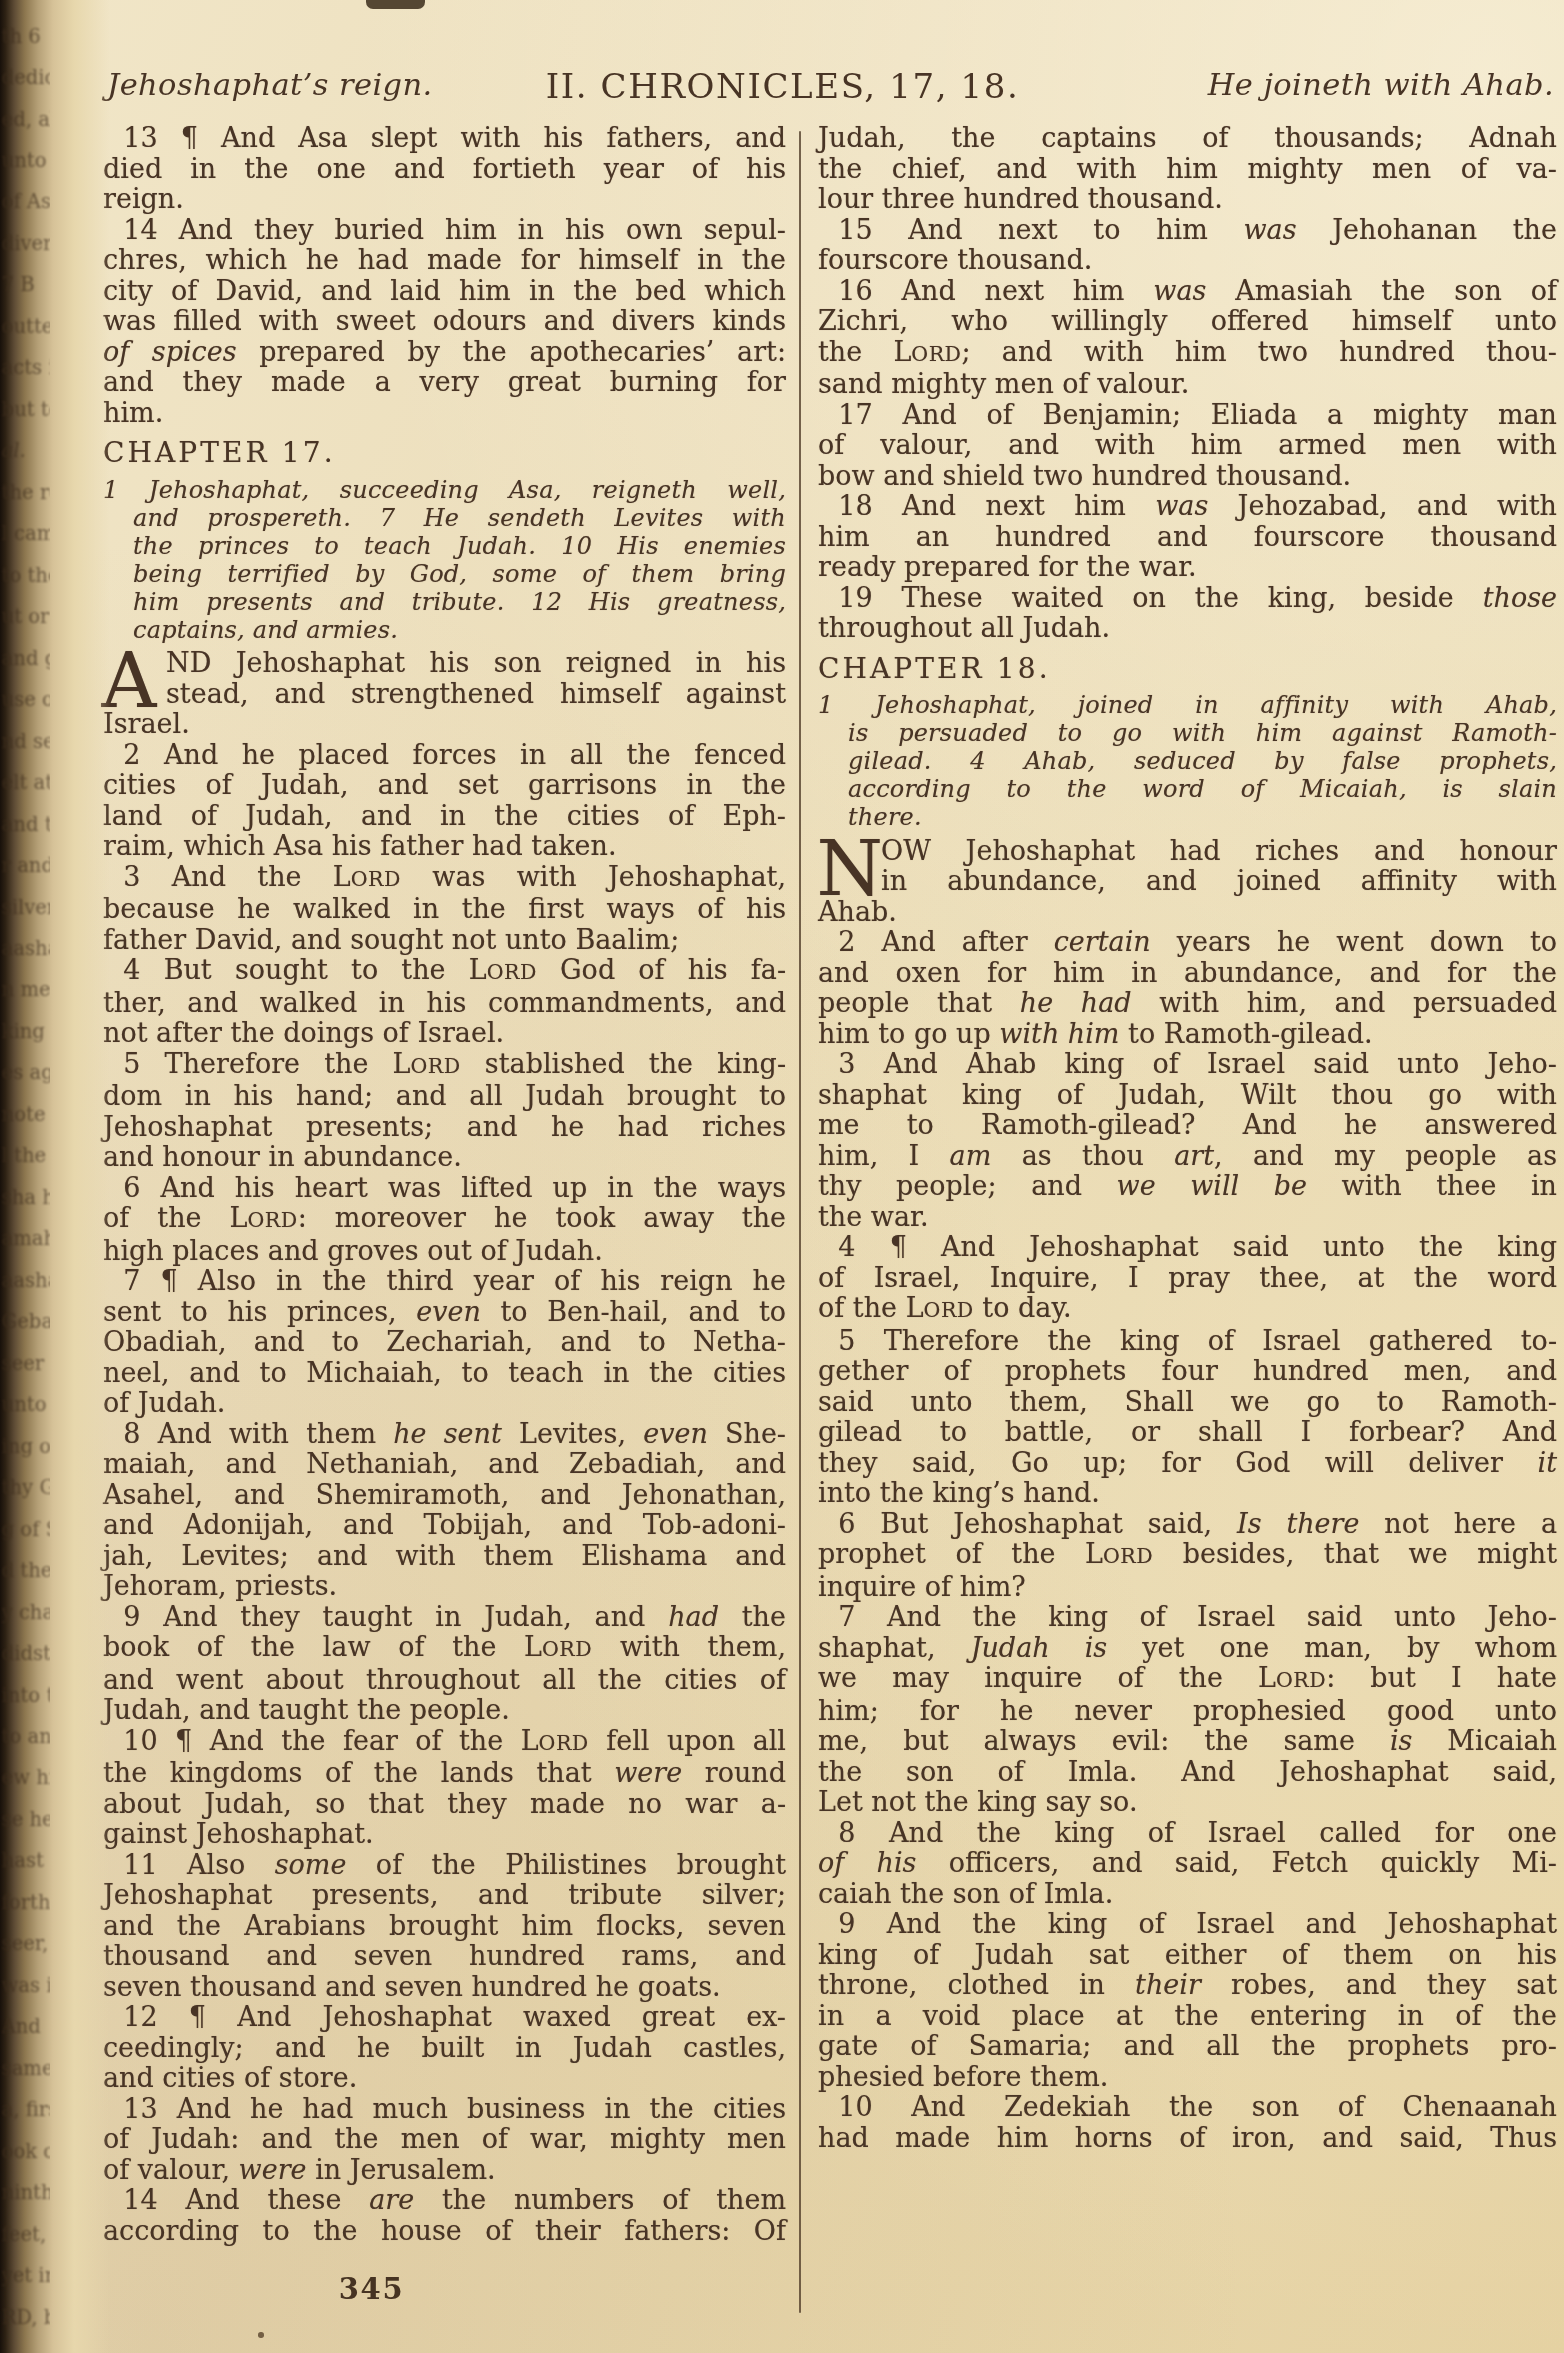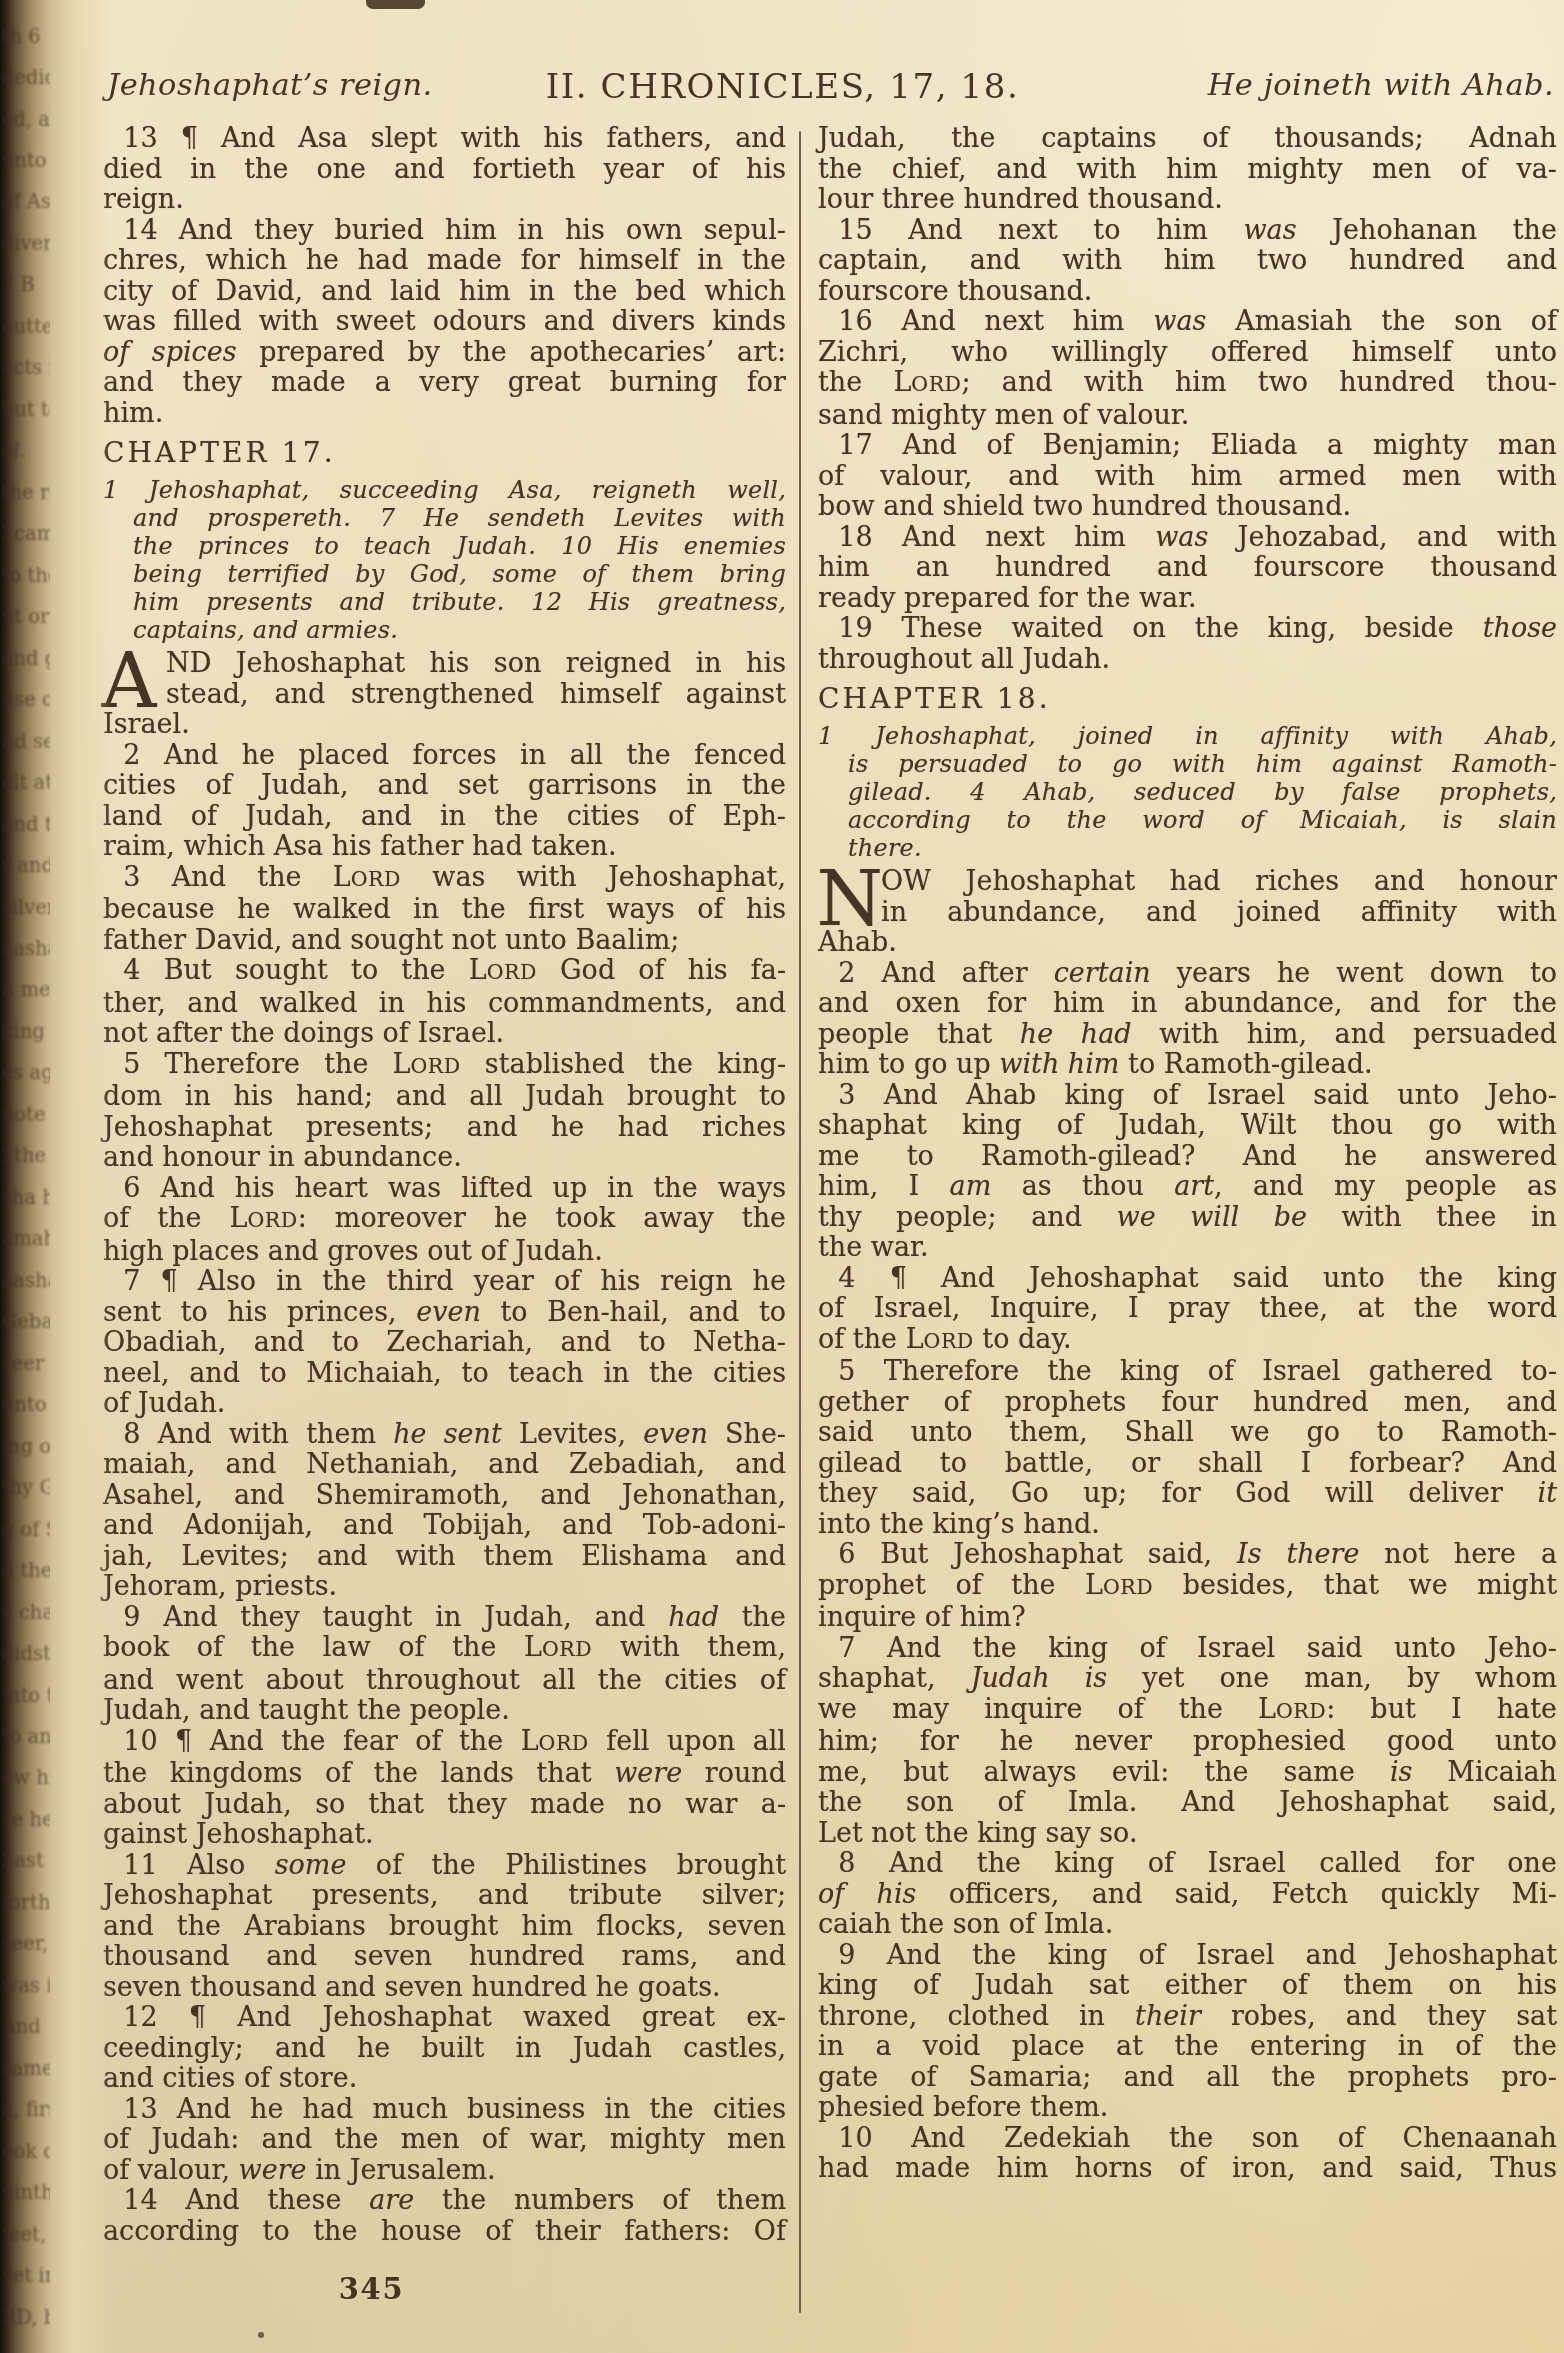--- a/index.html
+++ b/index.html
@@ -238,21 +238,20 @@
       </div>
     </div>
   <div class="col col-right">
       <div class="block verse">
         <div class="line">Judah, the captains of thousands; Adnah</div>
         <div class="line">the chief, and with him mighty men of va-</div>
         <div class="line flush">lour three hundred thousand.</div>
       </div>
       <div class="block verse">
         <div class="line vindent">15 And next to him <i>was</i> Jehohanan the</div>
-        <div class="line">captain, and with him two hundred and</div>
         <div class="line flush">fourscore thousand.</div>
       </div>
       <div class="block verse">
         <div class="line vindent">16 And next him <i>was</i> Amasiah the son of</div>
         <div class="line">Zichri, who willingly offered himself unto</div>
         <div class="line">the L<span class="sc">ORD</span>; and with him two hundred thou-</div>
         <div class="line flush">sand mighty men of valour.</div>
       </div>
       <div class="block verse">
         <div class="line vindent">17 And of Benjamin; Eliada a mighty man</div>

